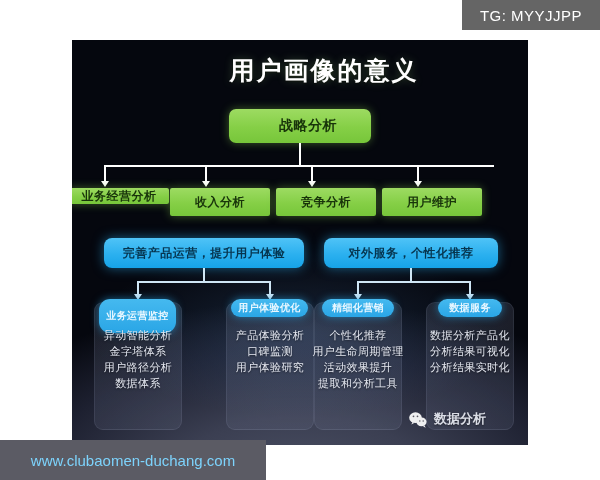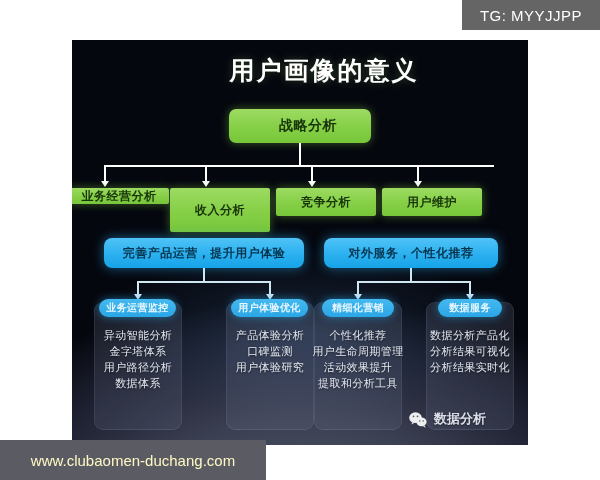--- a/index.html
+++ b/index.html
@@ -19,21 +19,21 @@
     background: #656565; color: #ffffff;
     font-size: 15px; letter-spacing: .5px;
     display: flex; align-items: center; justify-content: center;
     font-family: "Liberation Sans", sans-serif;
   }
 
   
   .url-banner {
     position: absolute; left: 0px; top: 440px;
     width: 266px; height: 40px;
-    background: #5b5b64; color: #fef9c3;
+    background: #5b5b64; color: #7dd3fc;
     font-size: 15px;
     display: flex; align-items: center; justify-content: center;
     font-family: "Liberation Sans", sans-serif;
     z-index: 30;
   }
 
   
   .frame {
     position: absolute; left: 72px; top: 40px;
     width: 456px; height: 405px;
@@ -154,21 +154,21 @@
     <div class="ln v" style="left:32px;  top:125px; height:16px;"></div>
     <div class="ln v" style="left:133px; top:125px; height:16px;"></div>
     <div class="ln v" style="left:239px; top:125px; height:16px;"></div>
     <div class="ln v" style="left:345px; top:125px; height:16px;"></div>
     <div class="arrow" style="left:29px;  top:141px;"></div>
     <div class="arrow" style="left:130px; top:141px;"></div>
     <div class="arrow" style="left:236px; top:141px;"></div>
     <div class="arrow" style="left:342px; top:141px;"></div>
 
     <div class="gbox sharp" style="left:-3px;  top:148px; width:100px; height:16px;">业务经营分析</div>
-    <div class="gbox sharp" style="left:98px;  top:148px; width:100px; height:44px;">收入分析</div>
+    <div class="gbox sharp" style="left:98px;  top:148px; width:100px; height:28px;">收入分析</div>
     <div class="gbox sharp" style="left:204px; top:148px; width:100px; height:28px;">竞争分析</div>
     <div class="gbox sharp" style="left:310px; top:148px; width:100px; height:28px;">用户维护</div>
 
     <div class="bbox" style="left:32px; top:198px; width:200px; height:30px;">完善产品运营，提升用户体验</div>
     <div class="bbox" style="left:252px; top:198px; width:174px; height:30px;">对外服务，个性化推荐</div>
 
     <div class="ln vb" style="left:131px; top:228px; height:13px;"></div>
     <div class="ln hb" style="left:65px;  top:241px; width:133px;"></div>
     <div class="ln vb" style="left:65px;  top:241px; height:13px;"></div>
     <div class="ln vb" style="left:197px; top:241px; height:13px;"></div>
@@ -180,21 +180,21 @@
     <div class="ln vb" style="left:285px; top:241px; height:13px;"></div>
     <div class="ln vb" style="left:397px; top:241px; height:13px;"></div>
     <div class="arrow b" style="left:282px; top:254px;"></div>
     <div class="arrow b" style="left:394px; top:254px;"></div>
 
     <div class="panel" style="left:22px;  top:262px; width:88px;  height:128px;"></div>
     <div class="panel" style="left:154px; top:262px; width:88px;  height:128px;"></div>
     <div class="panel" style="left:242px; top:262px; width:88px;  height:128px;"></div>
     <div class="panel" style="left:354px; top:262px; width:88px;  height:128px;"></div>
 
-    <div class="pill" style="left:27px; top:259px; width:77px; height:18px;">业务运营监控</div>
+    <div class="pill" style="left:27px; top:259px; width:77px; height:34px;">业务运营监控</div>
     <div class="list" style="left:18px; top:288px; width:96px;">
       <div>异动智能分析</div>
       <div>金字塔体系</div>
       <div>用户路径分析</div>
       <div>数据体系</div>
     </div>
 
     <div class="pill" style="left:159px; top:259px; width:77px; height:18px;">用户体验优化</div>
     <div class="list" style="left:150px; top:288px; width:96px;">
       <div>产品体验分析</div>

